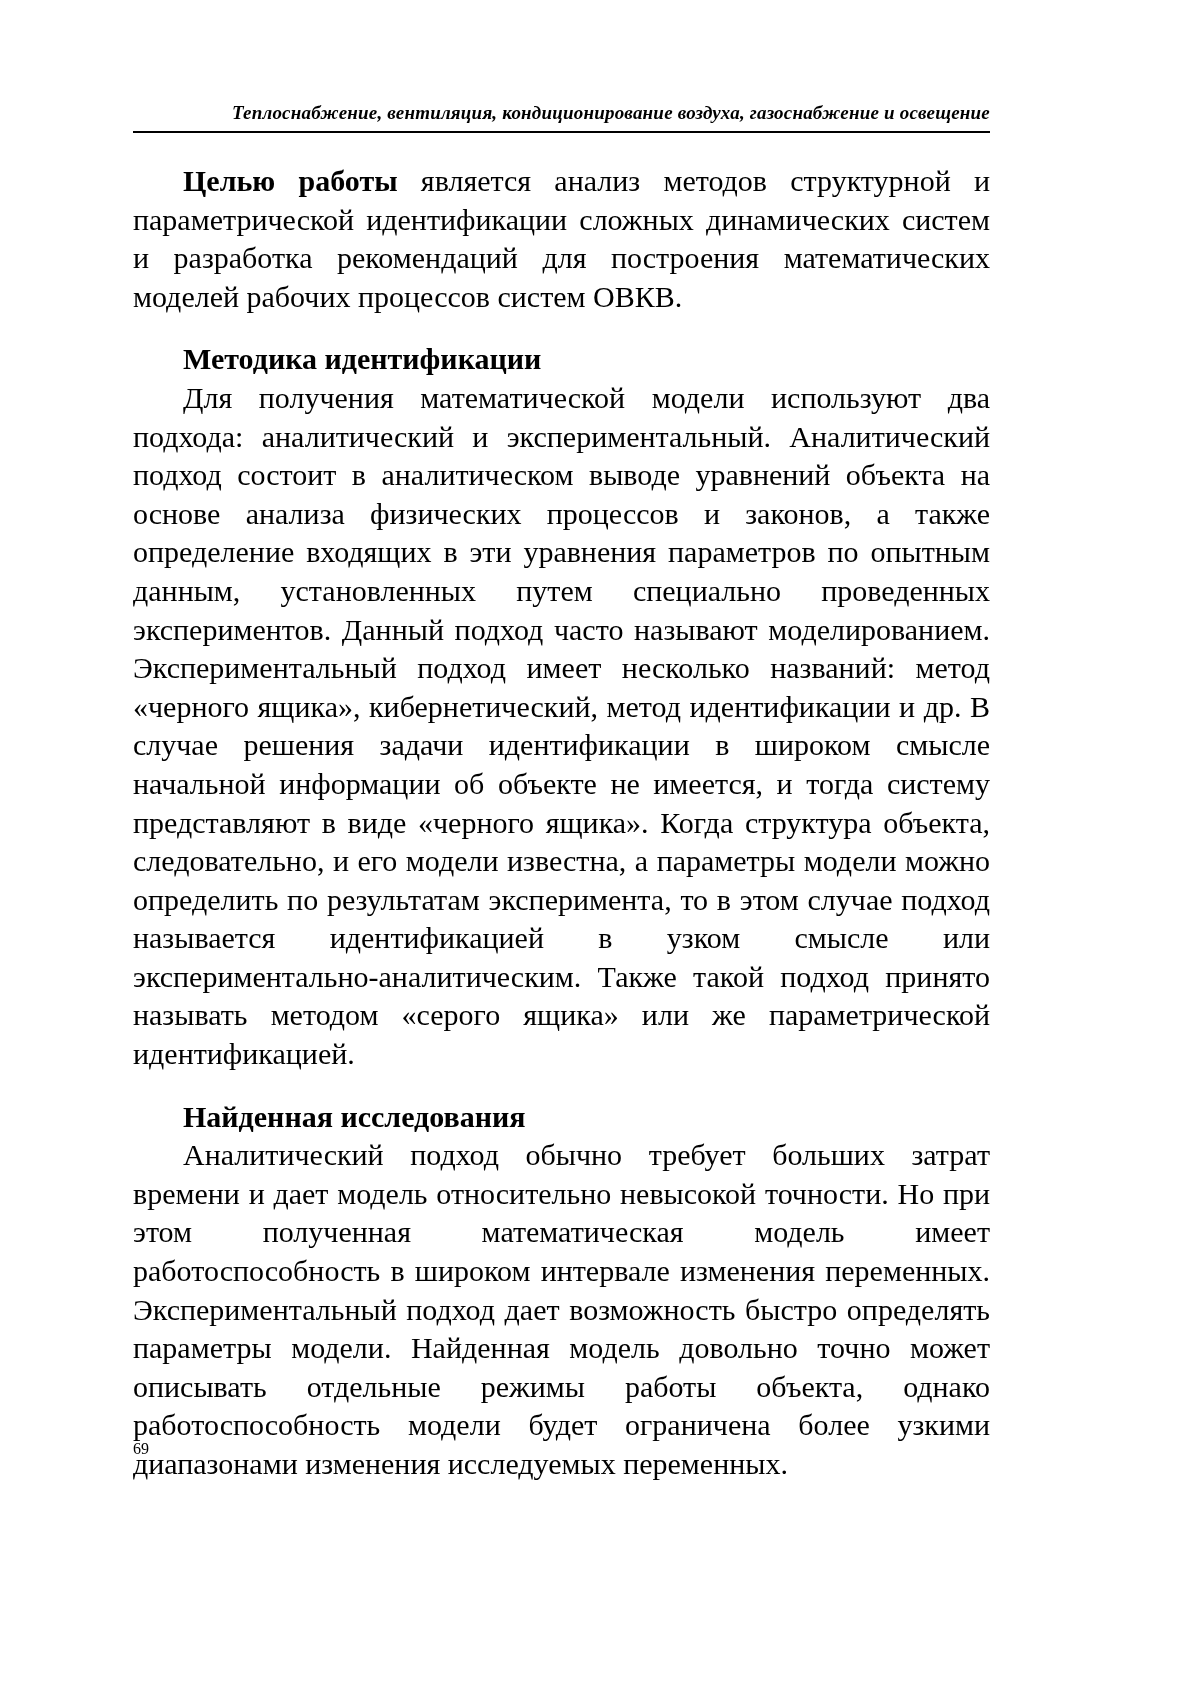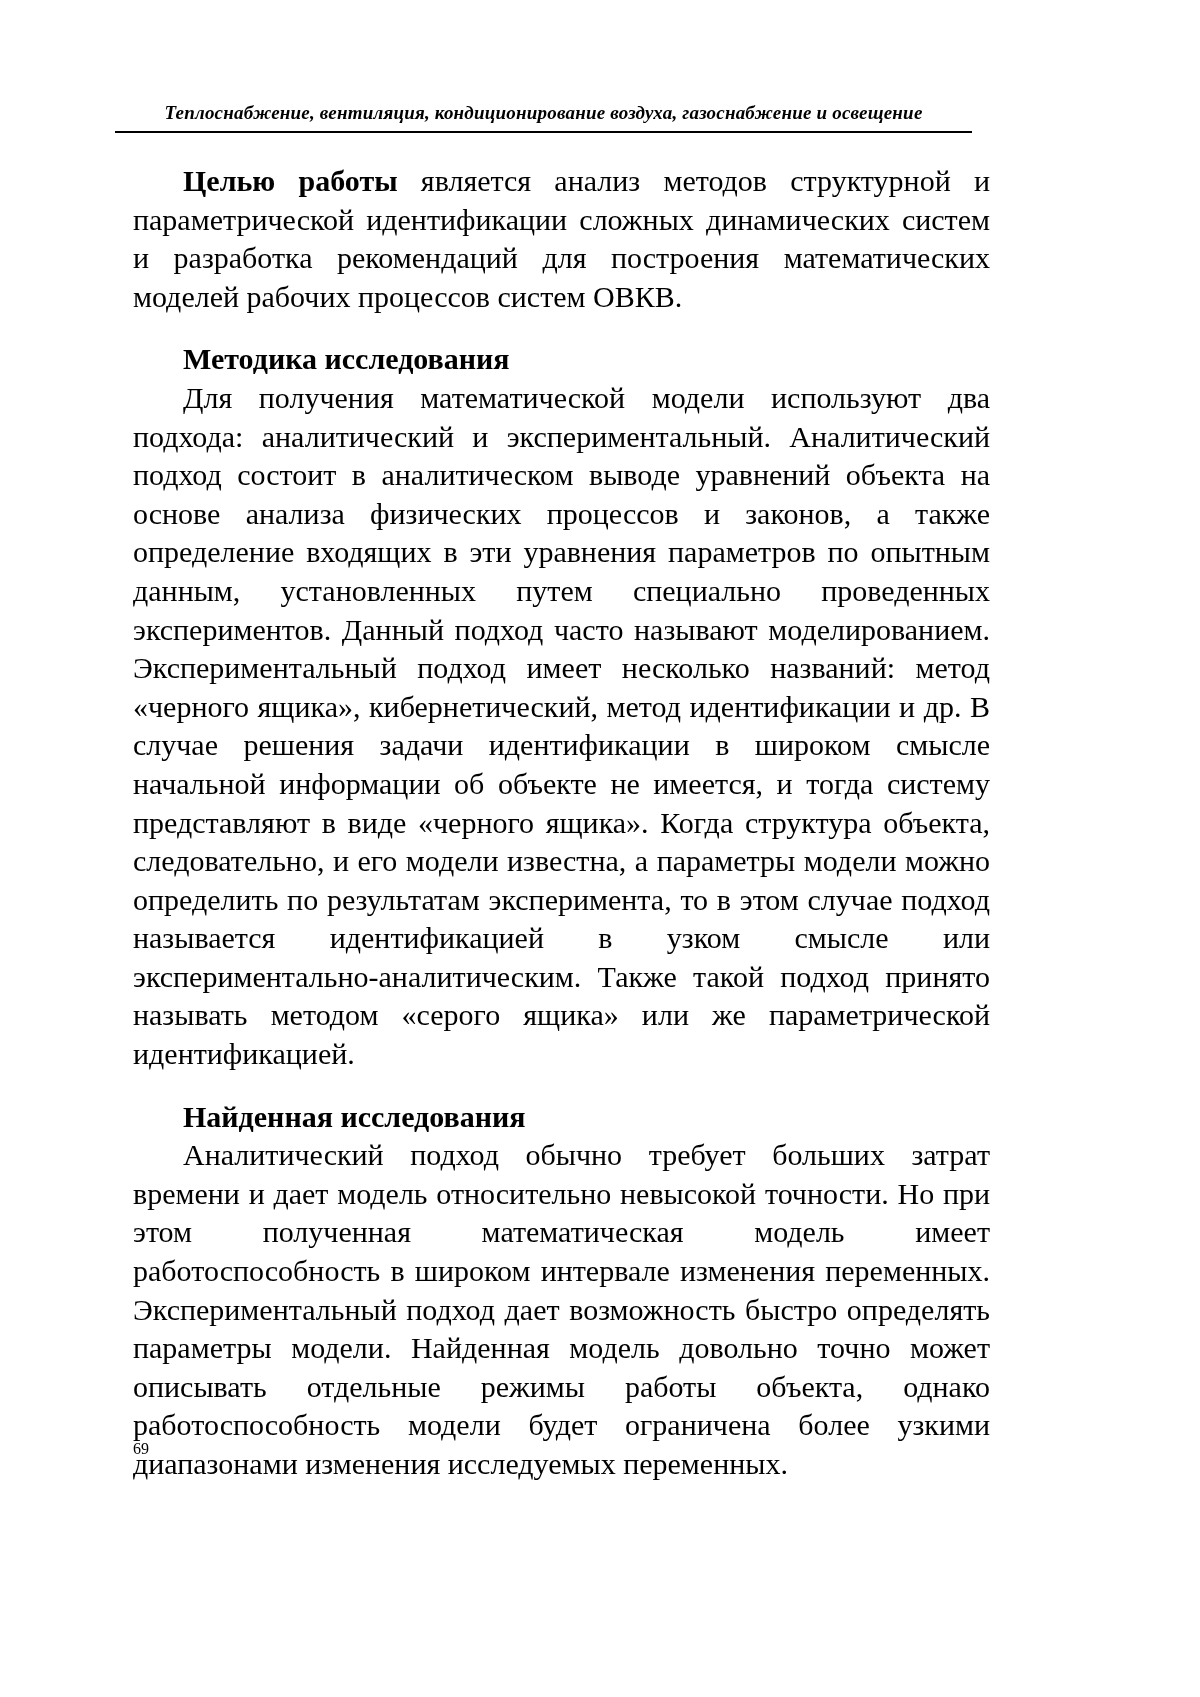--- a/index.html
+++ b/index.html
@@ -12,23 +12,23 @@
     width: 1200px;
     height: 1697px;
     background: #ffffff;
     color: #000000;
     font-family: "Liberation Serif", "DejaVu Serif", serif;
     overflow: hidden;
   }
   .header {
     position: absolute;
     top: 102px;
-    left: 115px;
+    left: 133px;
     width: 857px;
-    text-align: center;
+    text-align: right;
   }
   .header-text {
     font-size: 19px;
     font-weight: bold;
     font-style: italic;
     letter-spacing: 0.2px;
     white-space: nowrap;
   }
   .header-rule {
     border: none;
@@ -74,21 +74,21 @@
 
   <div class="header">
     <div class="header-text">Теплоснабжение, вентиляция, кондиционирование воздуха, газоснабжение и освещение</div>
     <hr class="header-rule">
   </div>
 
   <div class="body-text">
 
     <p class="para"><span class="lead-bold">Целью работы</span><span> является анализ методов структурной и параметрической идентификации сложных динамических систем и разработка рекомендаций для построения математических моделей рабочих процессов систем ОВКВ.</span></p>
 
-    <p class="heading">Методика исследования</p>
+    <p class="heading">Методика идентификации</p>
 
     <p class="para">Для получения математической модели используют два подхода: аналитический и экспериментальный. Аналитический подход состоит в аналитическом выводе уравнений объекта на основе анализа физических процессов и законов, а также определение входящих в эти уравнения параметров по опытным данным, установленных путем специально проведенных экспериментов. Данный подход часто называют моделированием. Экспериментальный подход имеет несколько названий: метод «черного ящика», кибернетический, метод идентификации и др. В случае решения задачи идентификации в широком смысле начальной информации об объекте не имеется, и тогда систему представляют в виде «черного ящика». Когда структура объекта, следовательно, и его модели известна, а параметры модели можно определить по результатам эксперимента, то в этом случае подход называется идентификацией в узком смысле или экспериментально-аналитическим. Также такой подход принято называть методом «серого ящика» или же параметрической идентификацией.</p>
 
     <p class="heading">Найденная исследования</p>
 
     <p class="para">Аналитический подход обычно требует больших затрат времени и дает модель относительно невысокой точности. Но при этом полученная математическая модель имеет работоспособность в широком интервале изменения переменных. Экспериментальный подход дает возможность быстро определять параметры модели. Найденная модель довольно точно может описывать отдельные режимы работы объекта, однако работоспособность модели будет ограничена более узкими диапазонами изменения исследуемых переменных.</p>
 
 
   </div>
 

